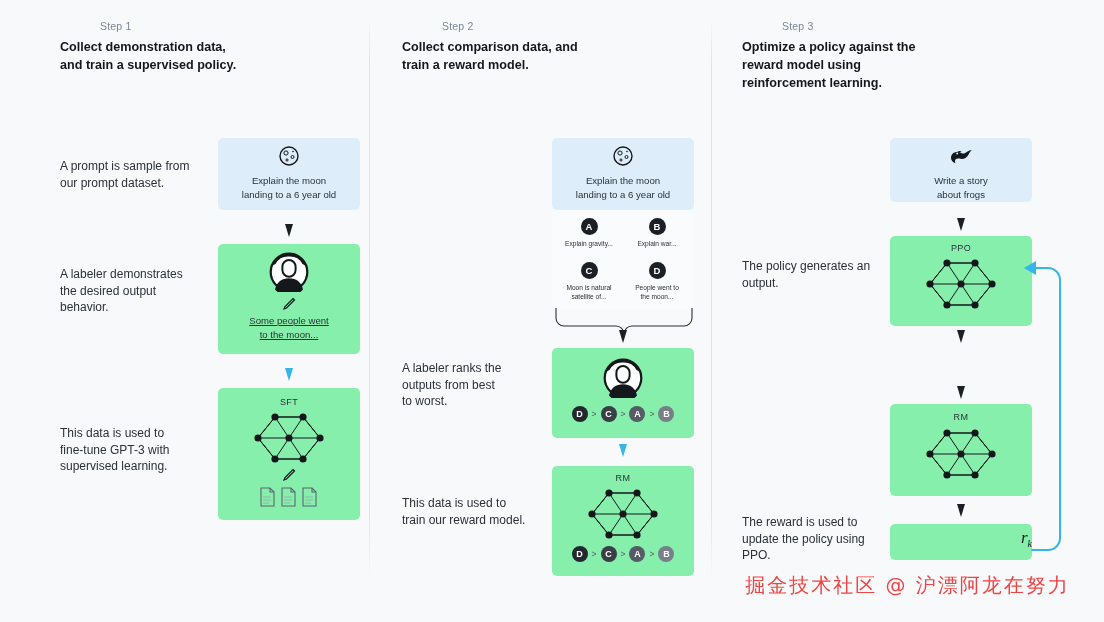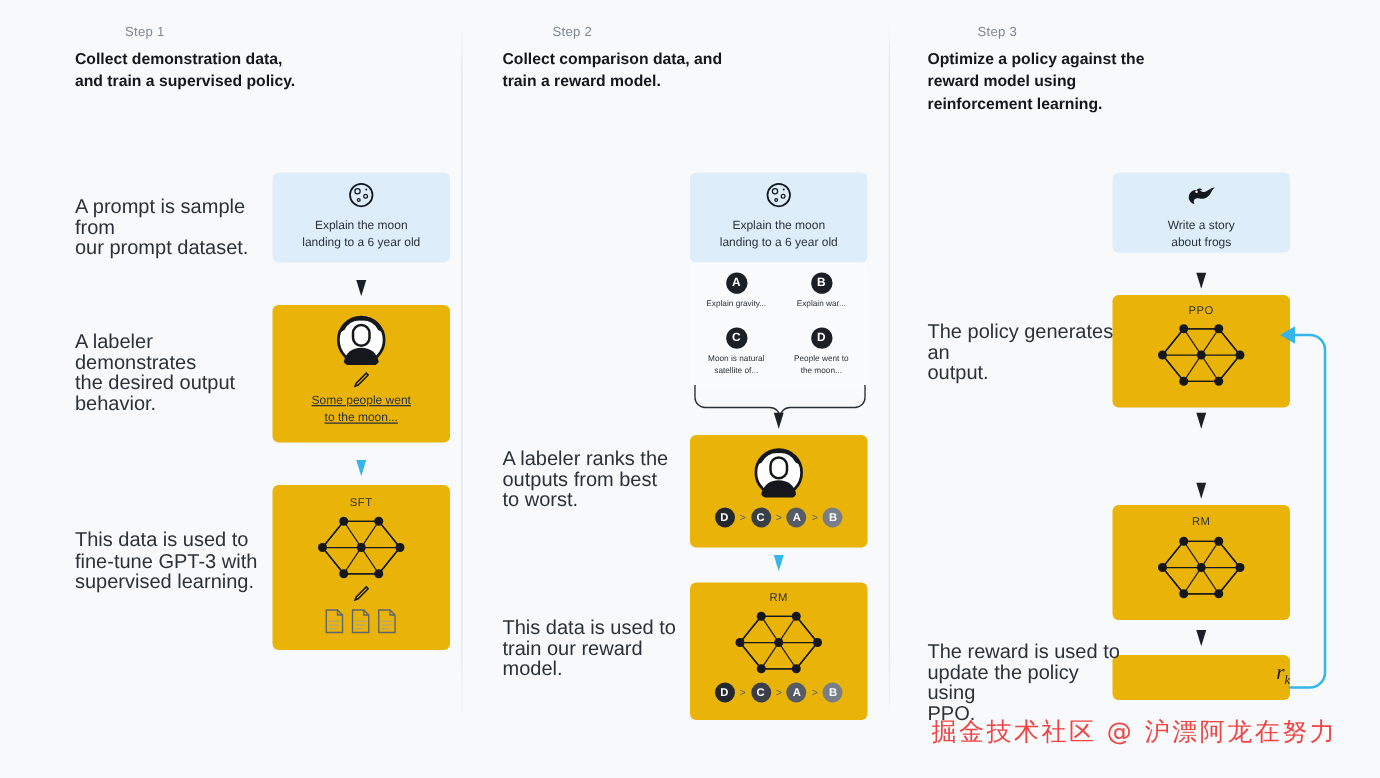--- a/index.html
+++ b/index.html
@@ -30,27 +30,27 @@
     font-size: 10.5px; color: #7b8794; letter-spacing: .2px; margin-left: 40px;
   }
   .step-title {
     position: absolute; left: 20px; top: 38px; width: 300px;
     font-size: 12.6px; font-weight: bold; color: #14181d; line-height: 18px;
   }
 
   
   .desc {
     position: absolute; left: 20px; width: 160px;
-    font-size: 16px; color: #2b3138; line-height: 16.5px;
+    font-size: 12px; color: #2b3138; line-height: 16.5px;
   }
 
   
   .card { position: absolute; border-radius: 5px; }
   .card.prompt { background: #ddeefa; }
-  .card.plain  { background: #eab308; }
+  .card.plain  { background: #86efac; }
   .card.tinted { background: #f9fbfd; }
 
   .center-txt {
     position: absolute; left: 0; width: 100%;
     text-align: center; font-size: 9.6px; color: #2b3138; line-height: 14px;
   }
   .net-label {
     position: absolute; left: 0; width: 100%; text-align: center;
     font-size: 9px; color: #2b3138; letter-spacing: .4px;
   }

